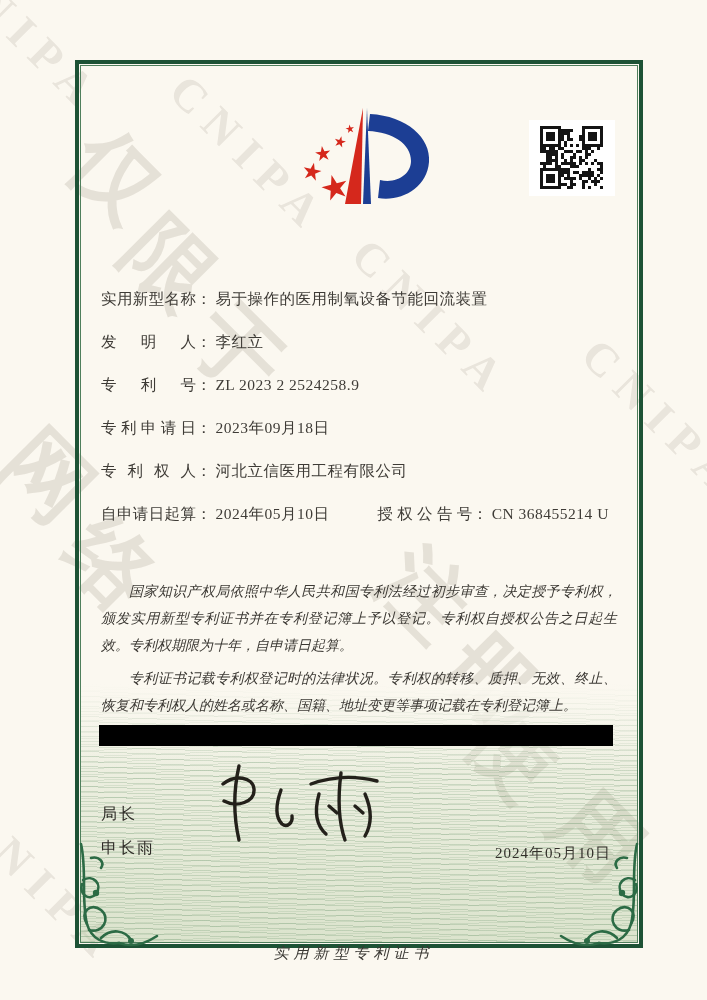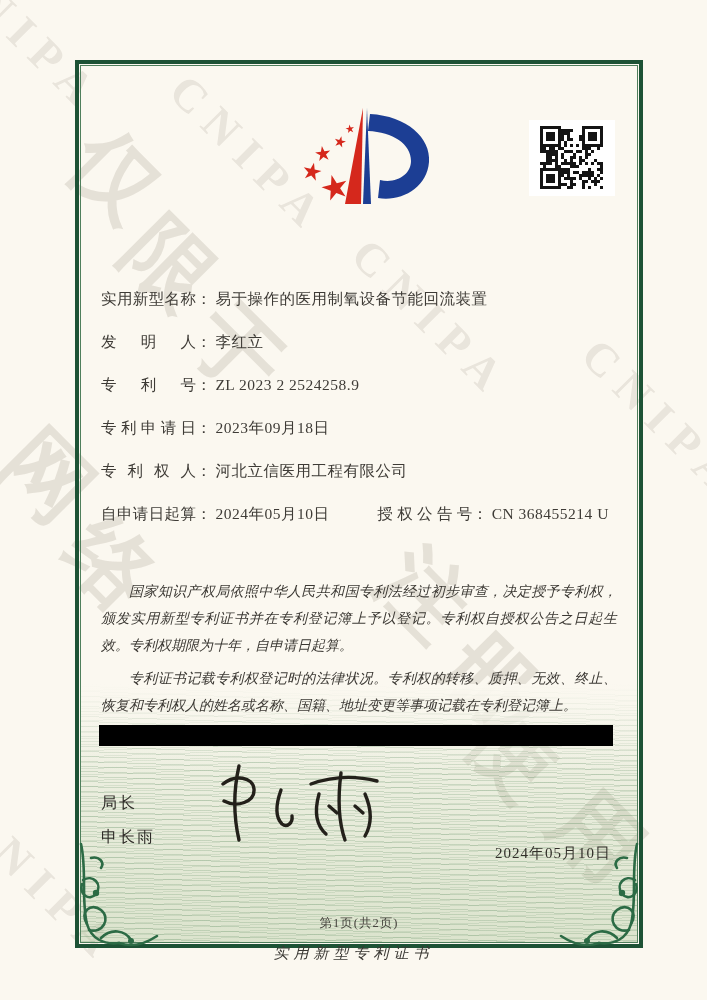--- a/index.html
+++ b/index.html
@@ -50,21 +50,21 @@
 
   
   .paras{position:absolute;left:22px;right:22px;top:514px;z-index:4;color:#3b3833;
     font-size:14px;line-height:27px;text-align:justify;font-style:italic;}
   .paras p{margin:0 0 6px 0;text-indent:2em;}
 
   .redaction{position:absolute;left:20px;top:661px;width:514px;height:21px;background:#000;z-index:4;}
 
   
   .signer{position:absolute;left:22px;top:729px;z-index:4;color:#2e2b27;font-size:16px;letter-spacing:2px;}
-  .signer div{margin-bottom:13px;}
+  .signer div{margin-bottom:13px;margin-top:11px;}
   .sig-svg{position:absolute;left:126px;top:696px;width:200px;height:88px;z-index:4;}
   .issue-date{position:absolute;right:28px;top:780px;z-index:4;font-size:15px;color:#33302b;letter-spacing:1px;}
   .page-info{position:absolute;left:0;top:851px;width:100%;text-align:center;z-index:4;
     font-size:12.5px;color:#46443e;letter-spacing:1px;}
 
   .footer-note{position:absolute;left:0;top:944px;width:100%;text-align:center;z-index:2;
     font-size:15px;letter-spacing:5px;color:#3a3833;font-style:italic;}
 </style>
 </head>
 <body>
@@ -433,17 +433,16 @@
         <path d="M136 13 C 133 36 133 60 140 80"></path>
         <path d="M114 34 C 109 52 112 66 121 74"></path>
         <path d="M160 34 C 167 50 167 64 160 76"></path>
         <path d="M124 46 l8 7"></path>
         <path d="M150 46 l8 7"></path>
       </svg>
     </div>
 
     <div class="issue-date">2024年05月10日</div>
 
-    <div class="page-info">第1页(共2页)</div>
   </div>
 
   <div class="footer-note">实用新型专利证书</div>
 </div>
 
 </body></html>

